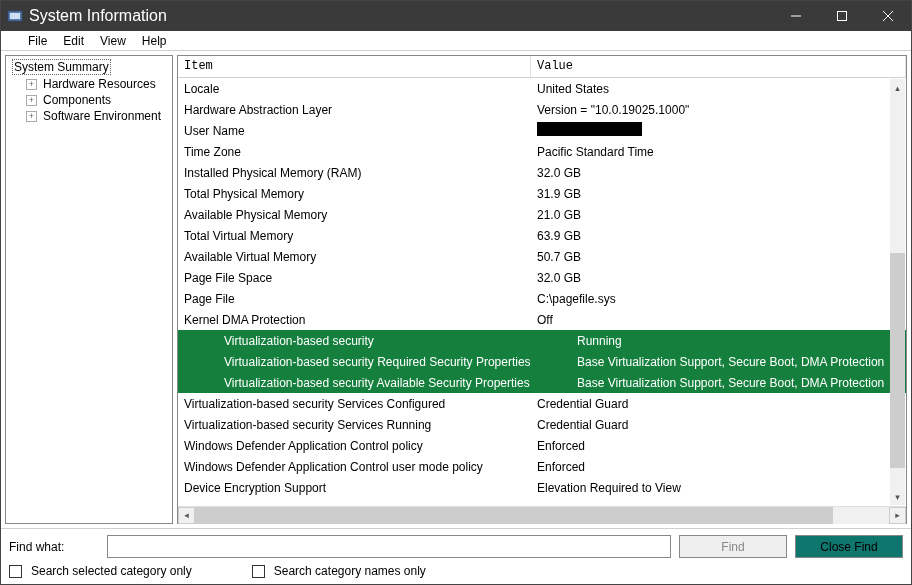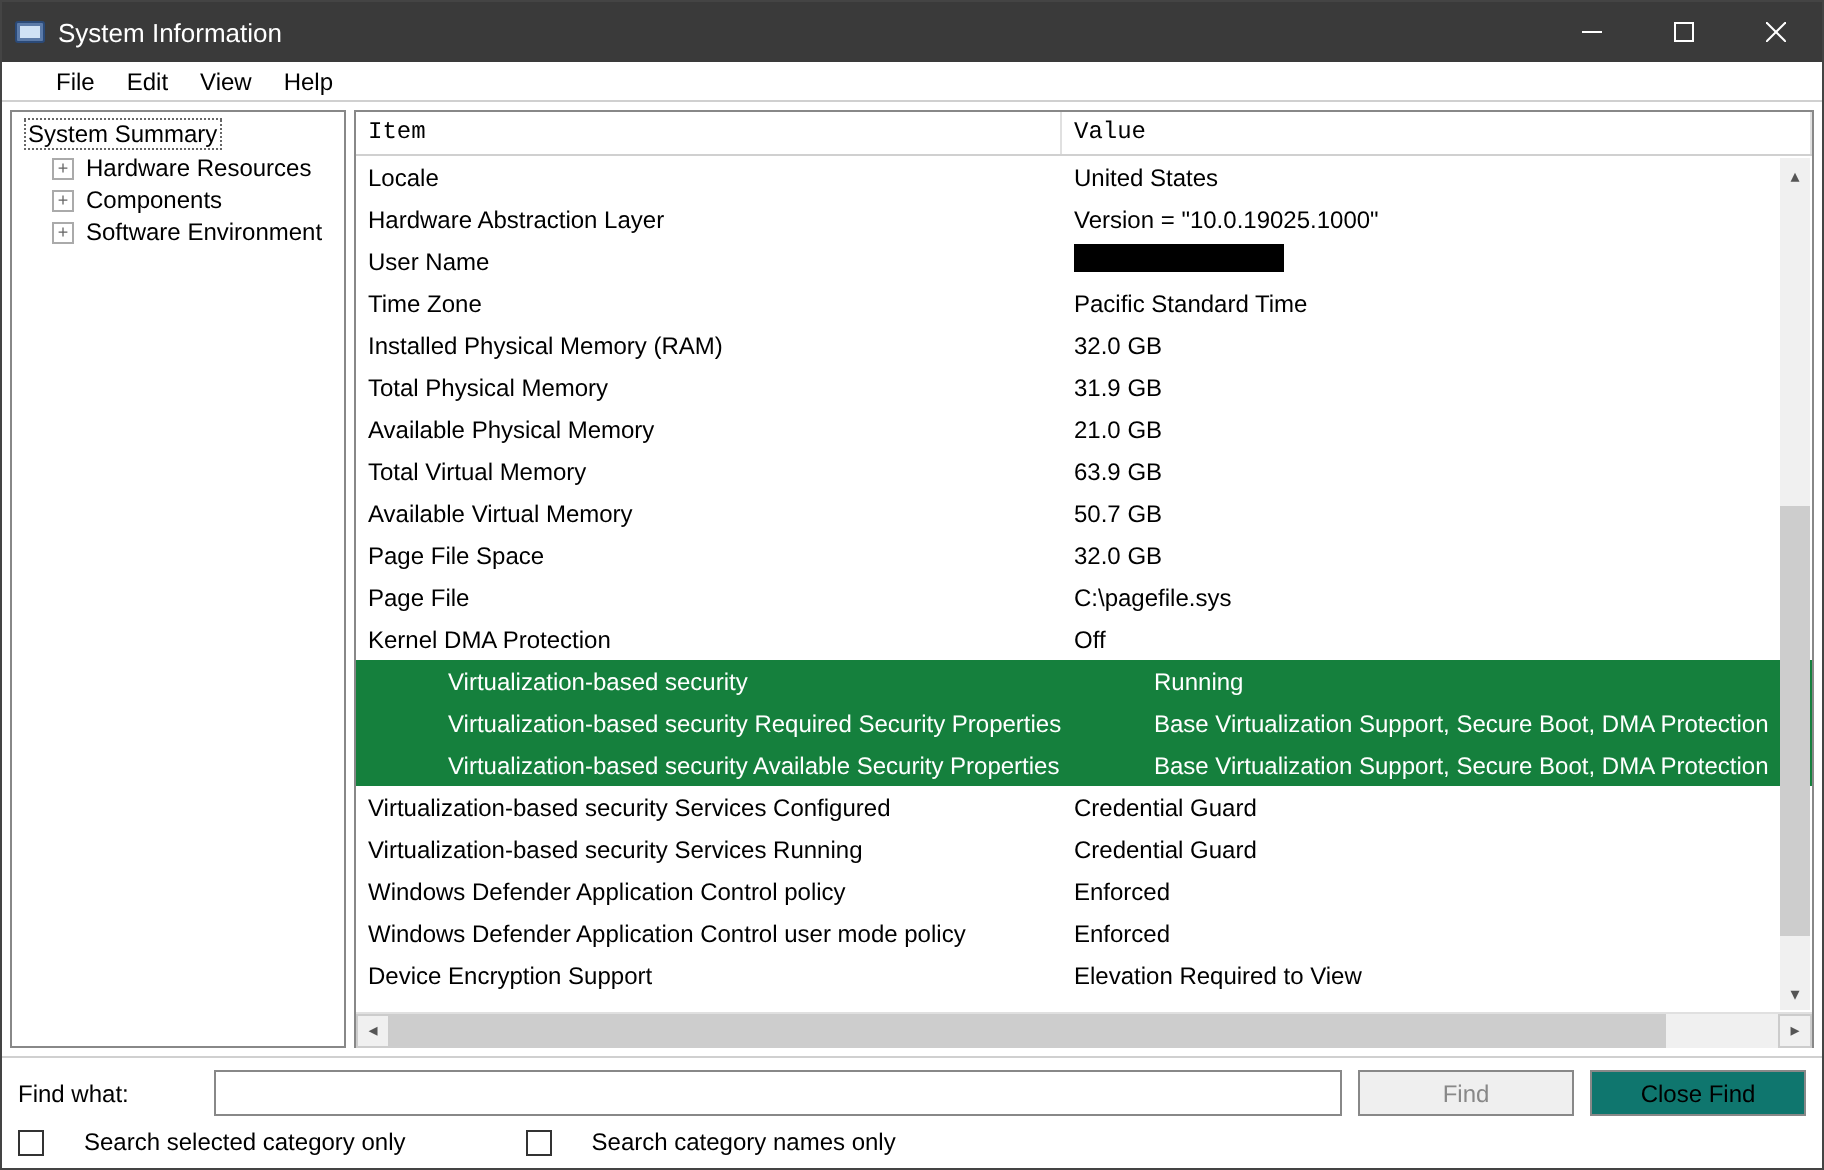--- a/index.html
+++ b/index.html
@@ -1,21 +1,21 @@
 <!DOCTYPE html>
 <html><head>
 <meta charset="utf-8">
 <style>
   * { box-sizing: border-box; }
   html, body { margin:0; padding:0; font-family: "Segoe UI", Tahoma, sans-serif; font-size:12px; color:#000; }
   .window { width:912px; height:585px; display:flex; flex-direction:column; background:#fff; border:1px solid #444; position:relative; }
   .titlebar { height:30px; background:#3a3a3a; color:#fff; display:flex; align-items:center; justify-content:space-between; padding-left:6px; }
   .titlebar-left { display:flex; align-items:center; gap:6px; }
   .titlebar-icon { width:16px; height:16px; display:inline-flex; align-items:center; justify-content:center; }
-  .titlebar-title { font-size:13px; }
+  .titlebar-title { font-size:16px; }
   .win-controls { display:flex; height:100%; }
   .win-btn { width:46px; height:100%; display:flex; align-items:center; justify-content:center; color:#fff; }
   .menubar { height:20px; background:#fff; border-bottom:1px solid #d0d0d0; display:flex; align-items:center; padding:0 20px; gap:2px; }
   .menu-item { padding:1px 7px; cursor:default; }
   .content { flex:1; display:flex; border-bottom:1px solid #d0d0d0; min-height:0; }
   .tree { width:168px; border:1px solid #888; margin:4px 2px 4px 4px; background:#fff; overflow:auto; padding:2px 0; }
   .tree-item { padding:1px 4px 1px 6px; display:flex; align-items:center; gap:2px; white-space:nowrap; cursor:default; }
   .tree-item.selected .tree-label { border:1px dotted #666; background:#fff; padding:0 1px; }
   .tree-label { padding:0 2px; }
   .tree-child { padding-left:20px; }
@@ -36,21 +36,21 @@
   .hscroll-arrow { width:17px; height:17px; display:flex; align-items:center; justify-content:center; font-size:9px; color:#555; border:1px solid #ccc; background:#f0f0f0;}
   .hscroll-track { flex:1; height:17px; background:#f0f0f0; position:relative; }
   .hscroll-thumb { position:absolute; left:0; top:0; width:92%; height:100%; background:#cdcdcd; }
   .bottom { padding:6px 8px 6px 8px; display:flex; flex-direction:column; gap:6px; }
   .find-row { display:flex; align-items:center; gap:8px; }
   .find-label { width:90px; }
   .find-input { flex:1; height:23px; border:1px solid #888; padding:2px 4px; font:inherit; }
   .btn { width:108px; height:23px; border:1px solid #888; background:#0f766e; font:inherit; display:inline-flex; align-items:center; justify-content:center; cursor:default; }
   .btn.disabled { color:#888; background:#efefef; }
   .check-row { display:flex; gap:60px; align-items:center; }
-  .check { display:flex; align-items:center; gap:20px; }
+  .check { display:flex; align-items:center; gap:9px; }
   .checkbox { width:13px; height:13px; border:1px solid #333; background:#fff; display:inline-block; }
   .vscroll-marker { position:absolute; right:1px; top:23px; width:15px; bottom:18px; background:#f0f0f0; display:flex; flex-direction:column; pointer-events:none;}
   .vscroll-arrow { width:15px; height:17px; display:flex; align-items:center; justify-content:center; font-size:9px; color:#555; }
   .vscroll-track { flex:1; position:relative; }
   .vscroll-thumb { position:absolute; left:0; width:100%; background:#cdcdcd; }
 </style>
 </head>
 <body>
 
 <div class="window">

